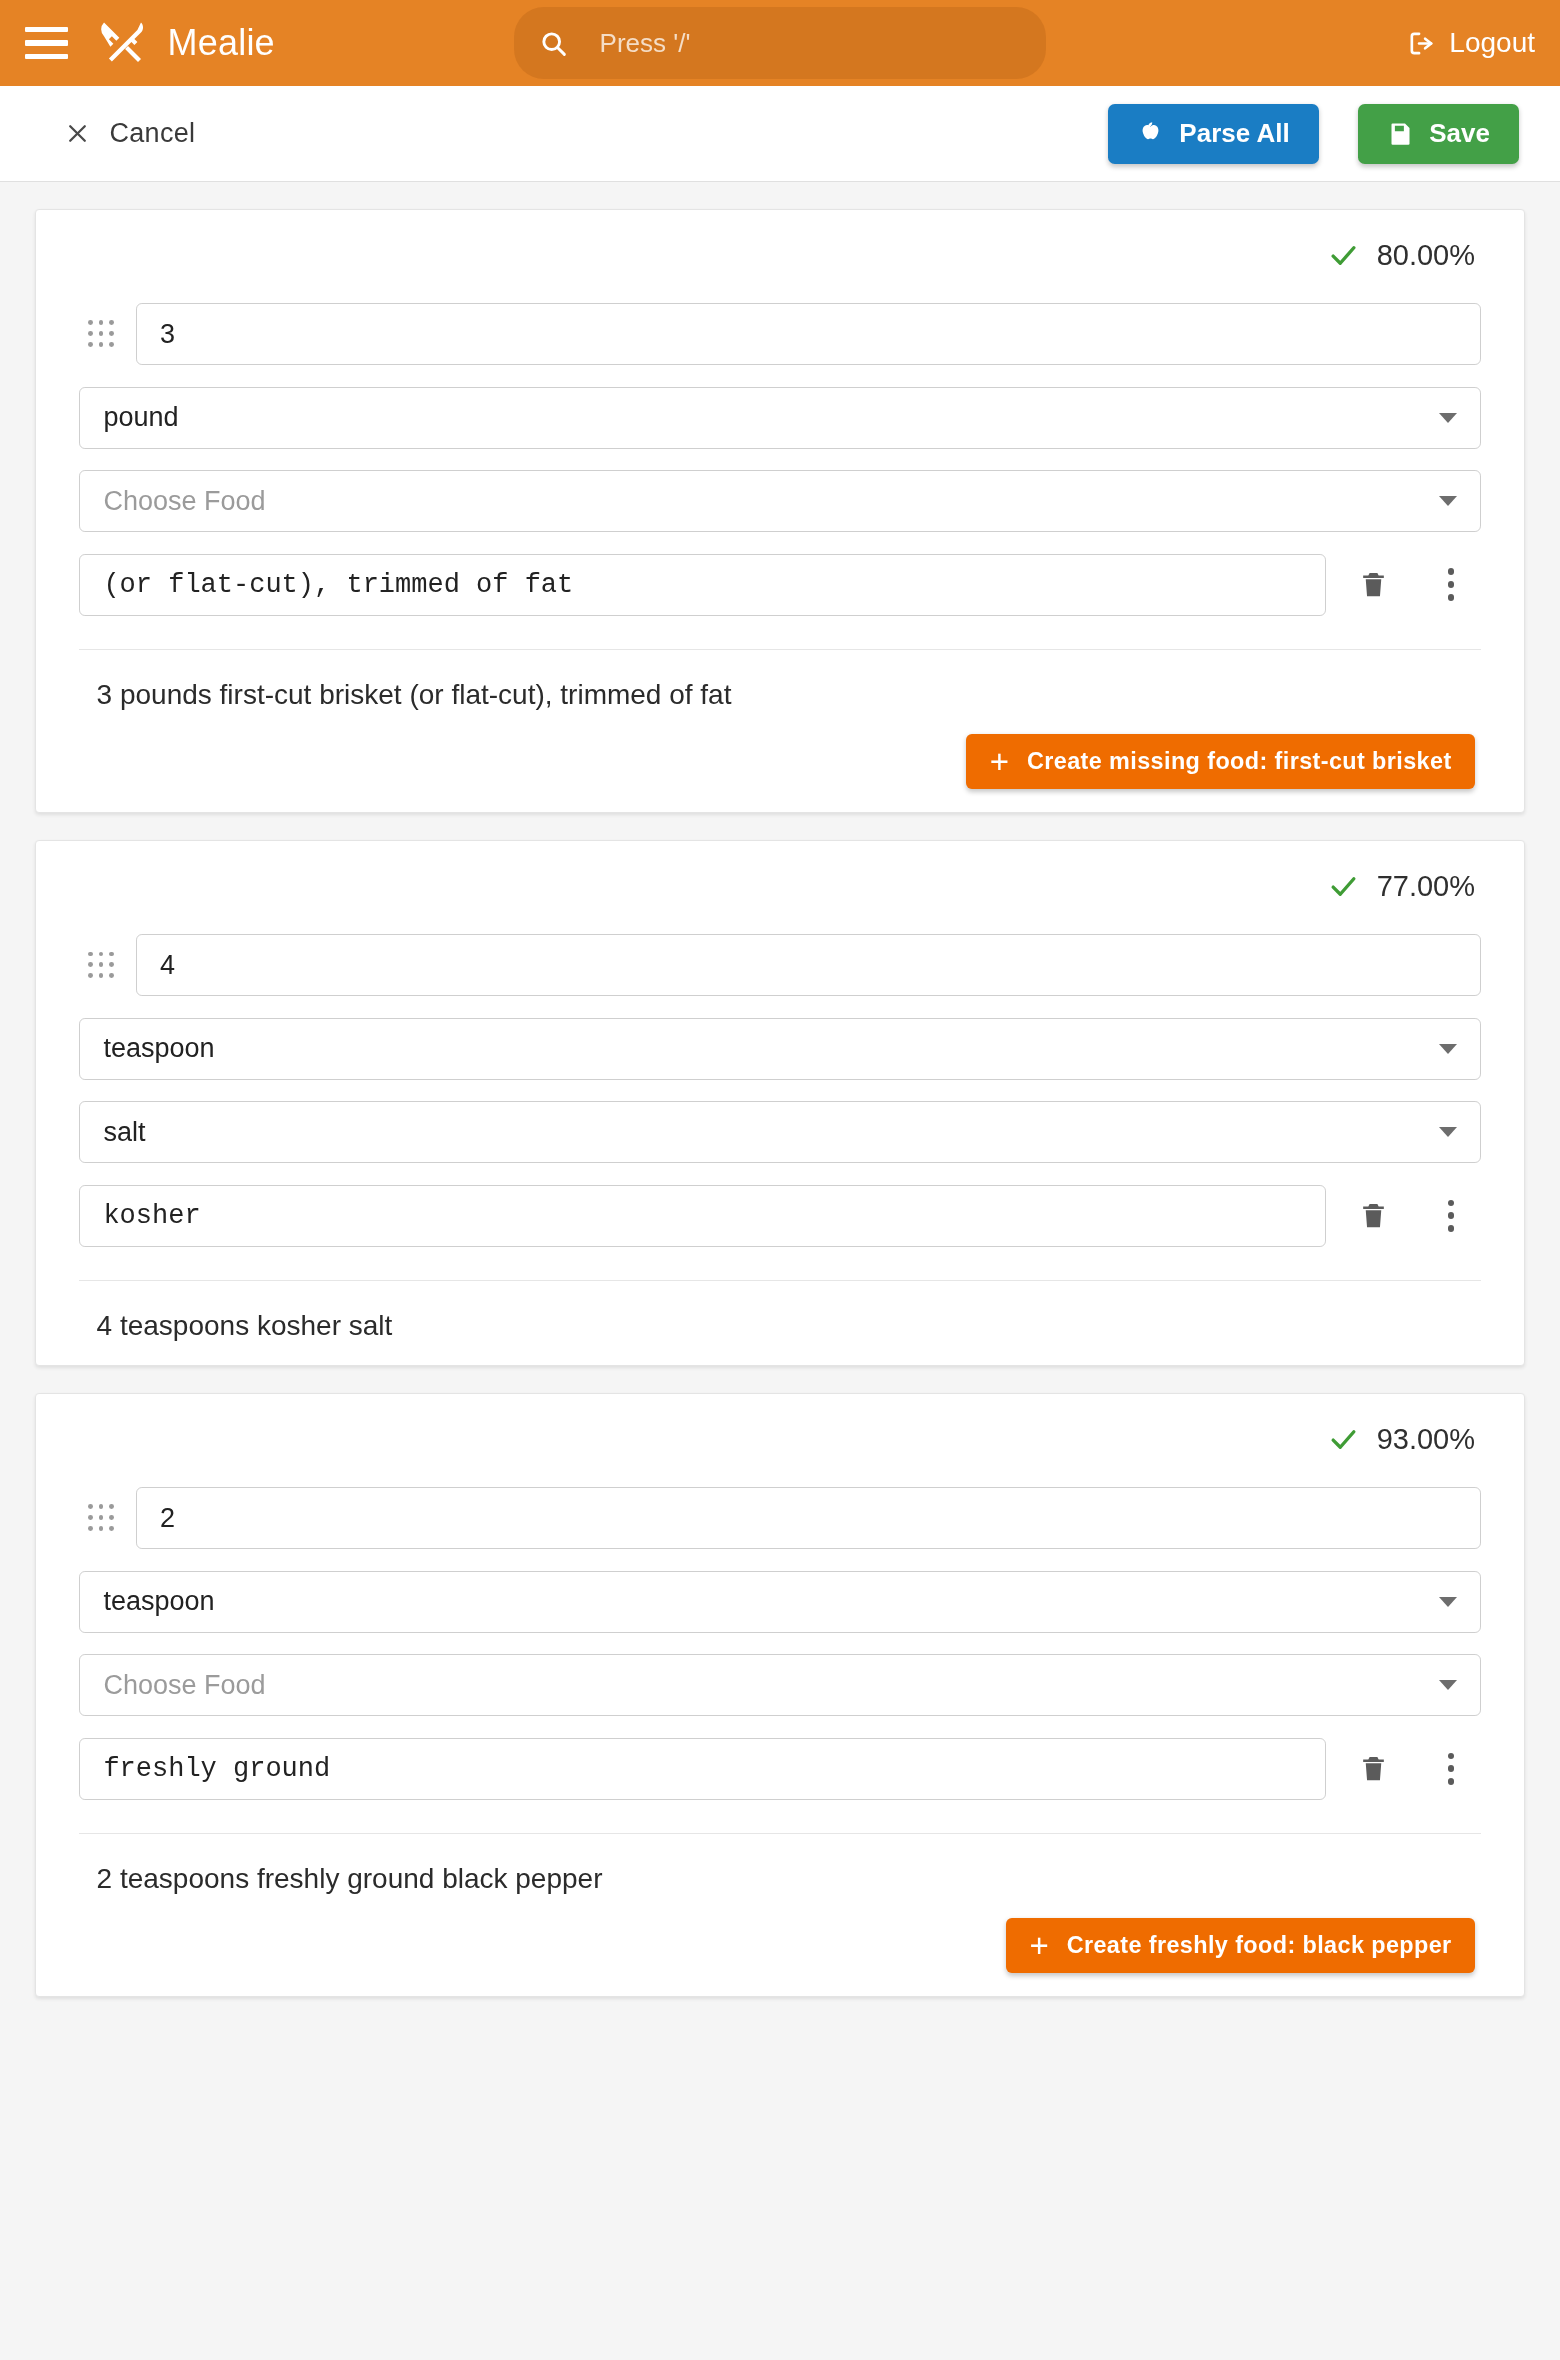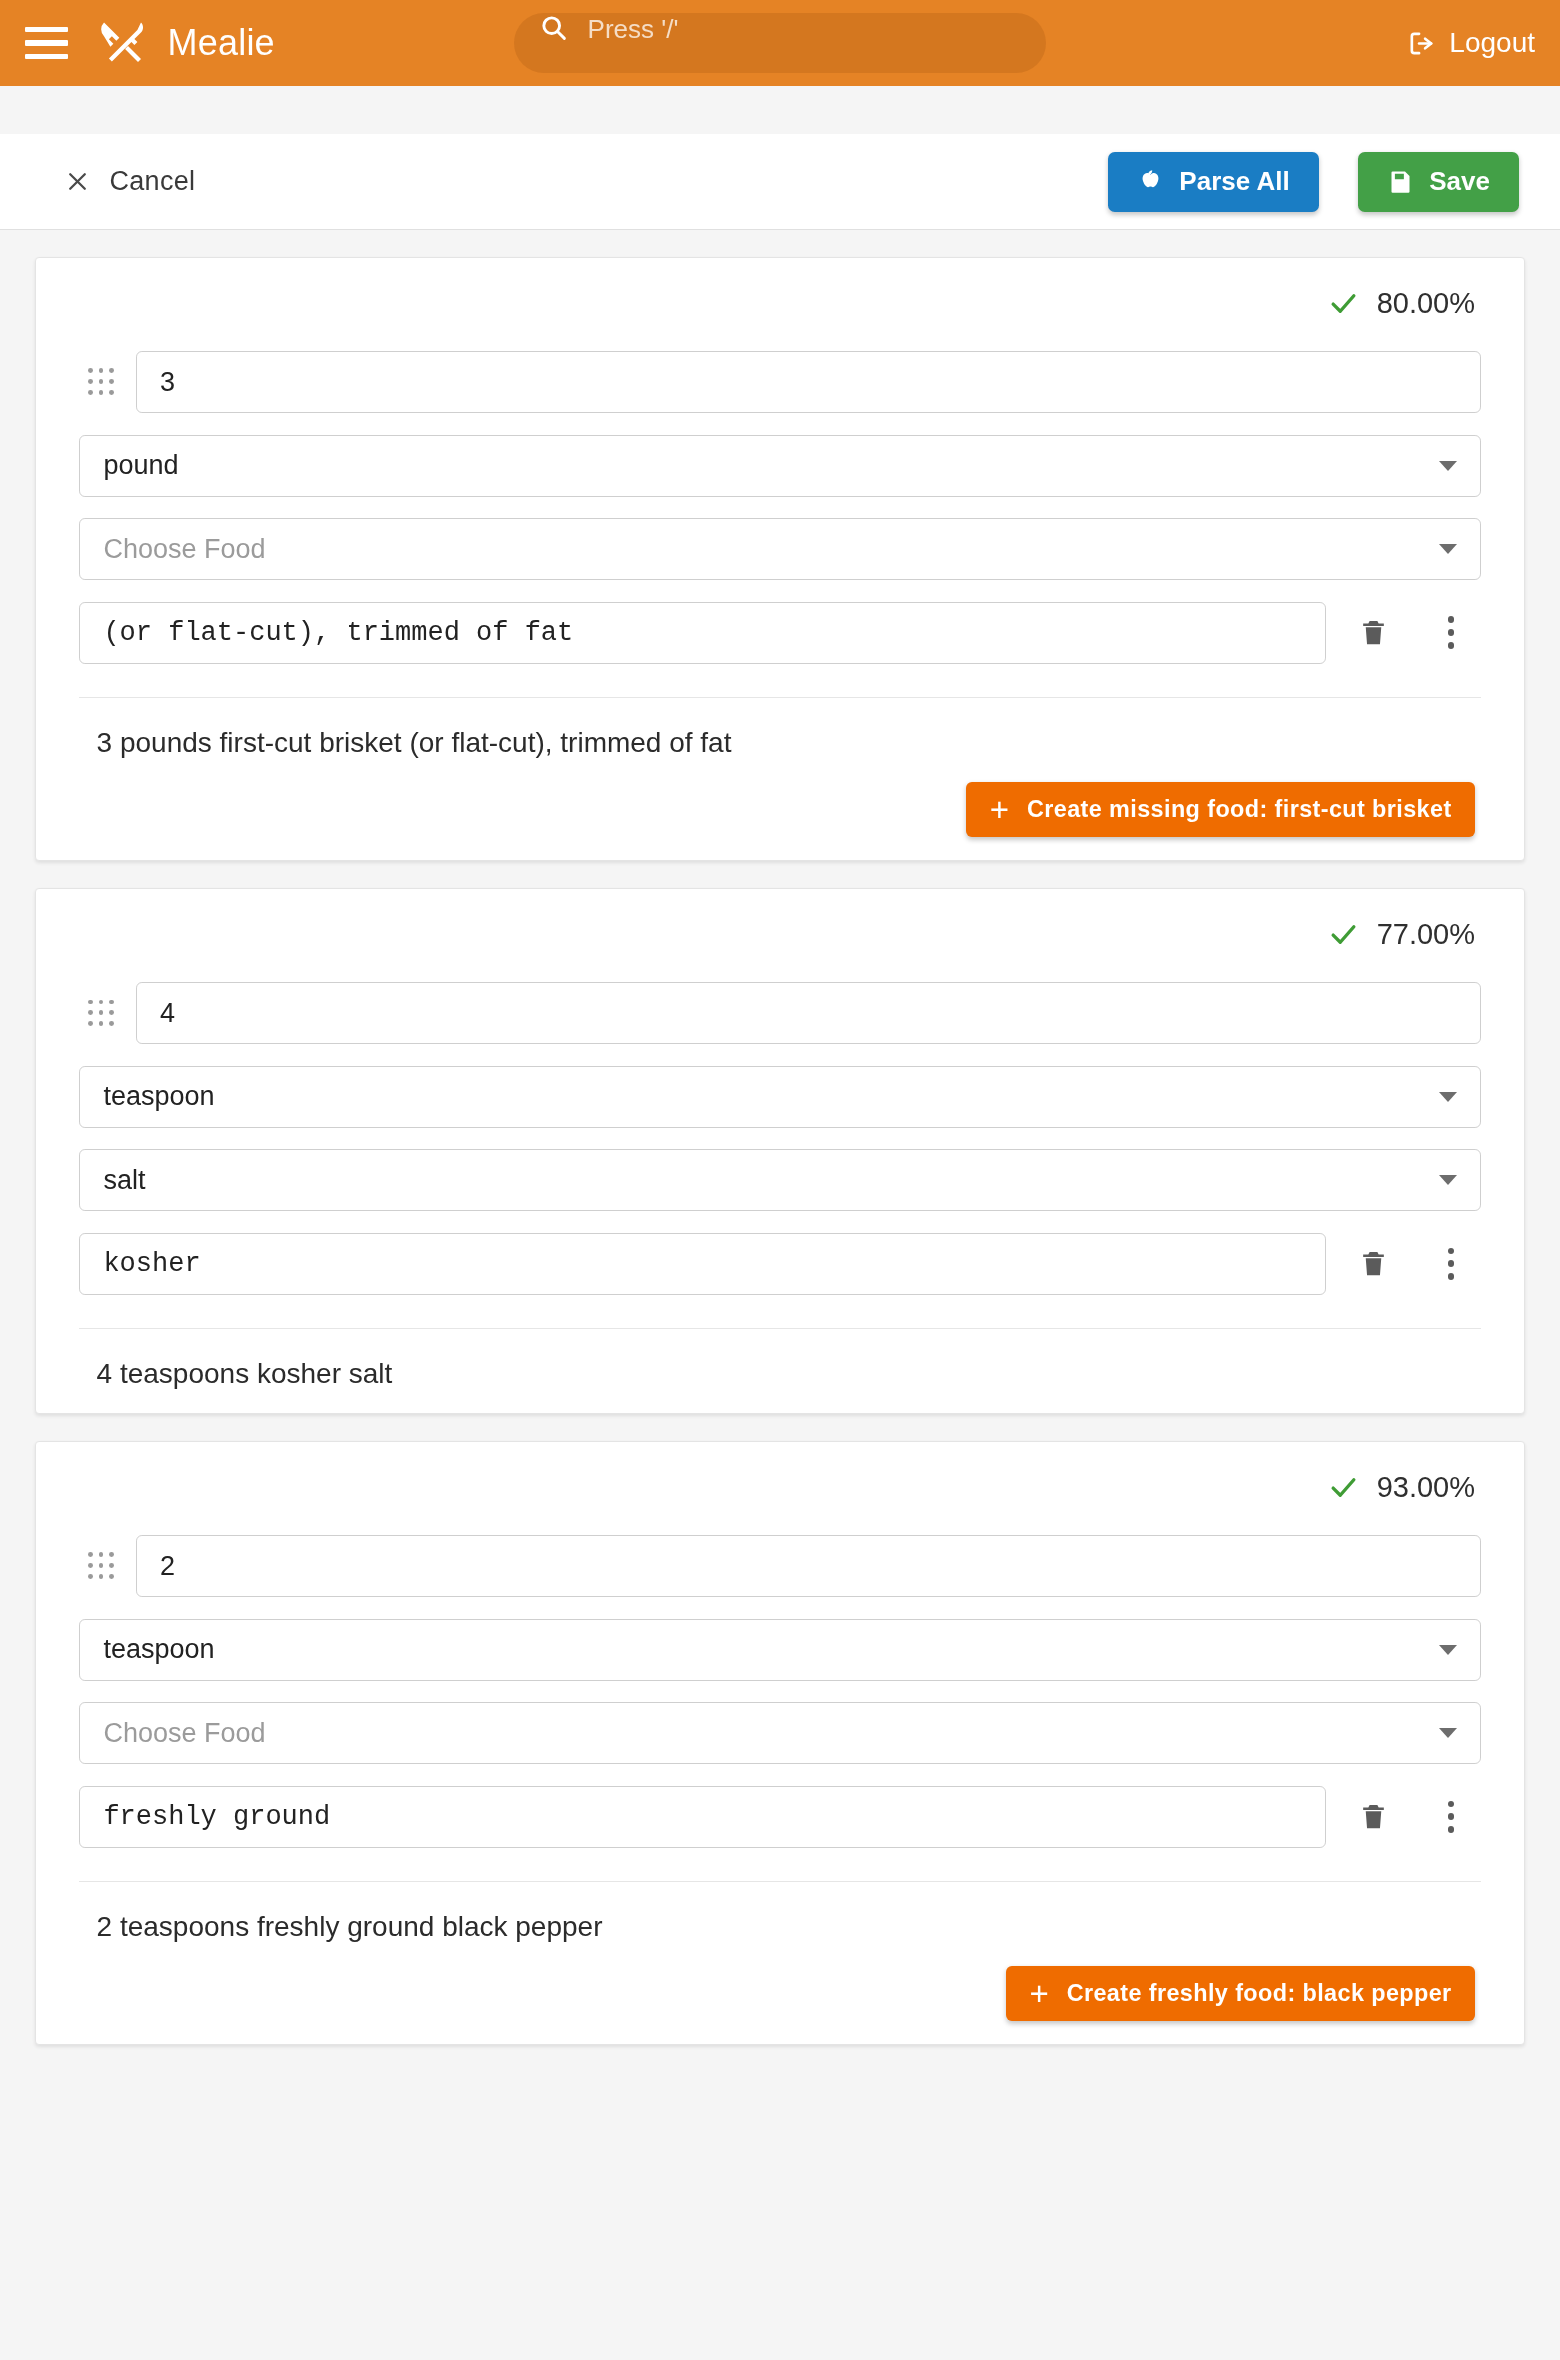--- a/index.html
+++ b/index.html
@@ -51,28 +51,29 @@
   .brand-title {
     color: #fff;
     font-size: 36px;
     letter-spacing: 0.2px;
   }
   .search-box {
     position: absolute;
     left: 780px;
     transform: translateX(-50%);
     width: 532px;
-    height: 60px;
+    height: 72px;
     background: #d4762026;
     background: rgba(198,110,27,0.55);
     border-radius: 30px;
     display: flex;
-    align-items: flex-start;
+    align-items: center;
     padding: 0 25px;
     box-sizing: border-box;
+    gap: 12px;
   }
   .search-box .mag {
     margin-right: 17.6px;
     display: flex;
     align-items: center;
   }
   .search-input {
     background: transparent;
     border: none;
     outline: none;
@@ -94,21 +95,20 @@
 
   
   .toolbar {
     height: 96px;
     background: #fff;
     border-bottom: 1px solid #e0e0e0;
     display: flex;
     align-items: center;
     padding: 0 41px 0 59px;
     box-sizing: border-box;
-    margin-top: 48px;
   }
   .cancel-btn {
     display: flex;
     align-items: center;
     color: #3a3a3a;
     font-size: 27px;
     letter-spacing: 0.3px;
     cursor: pointer;
     background: none;
     border: none;

